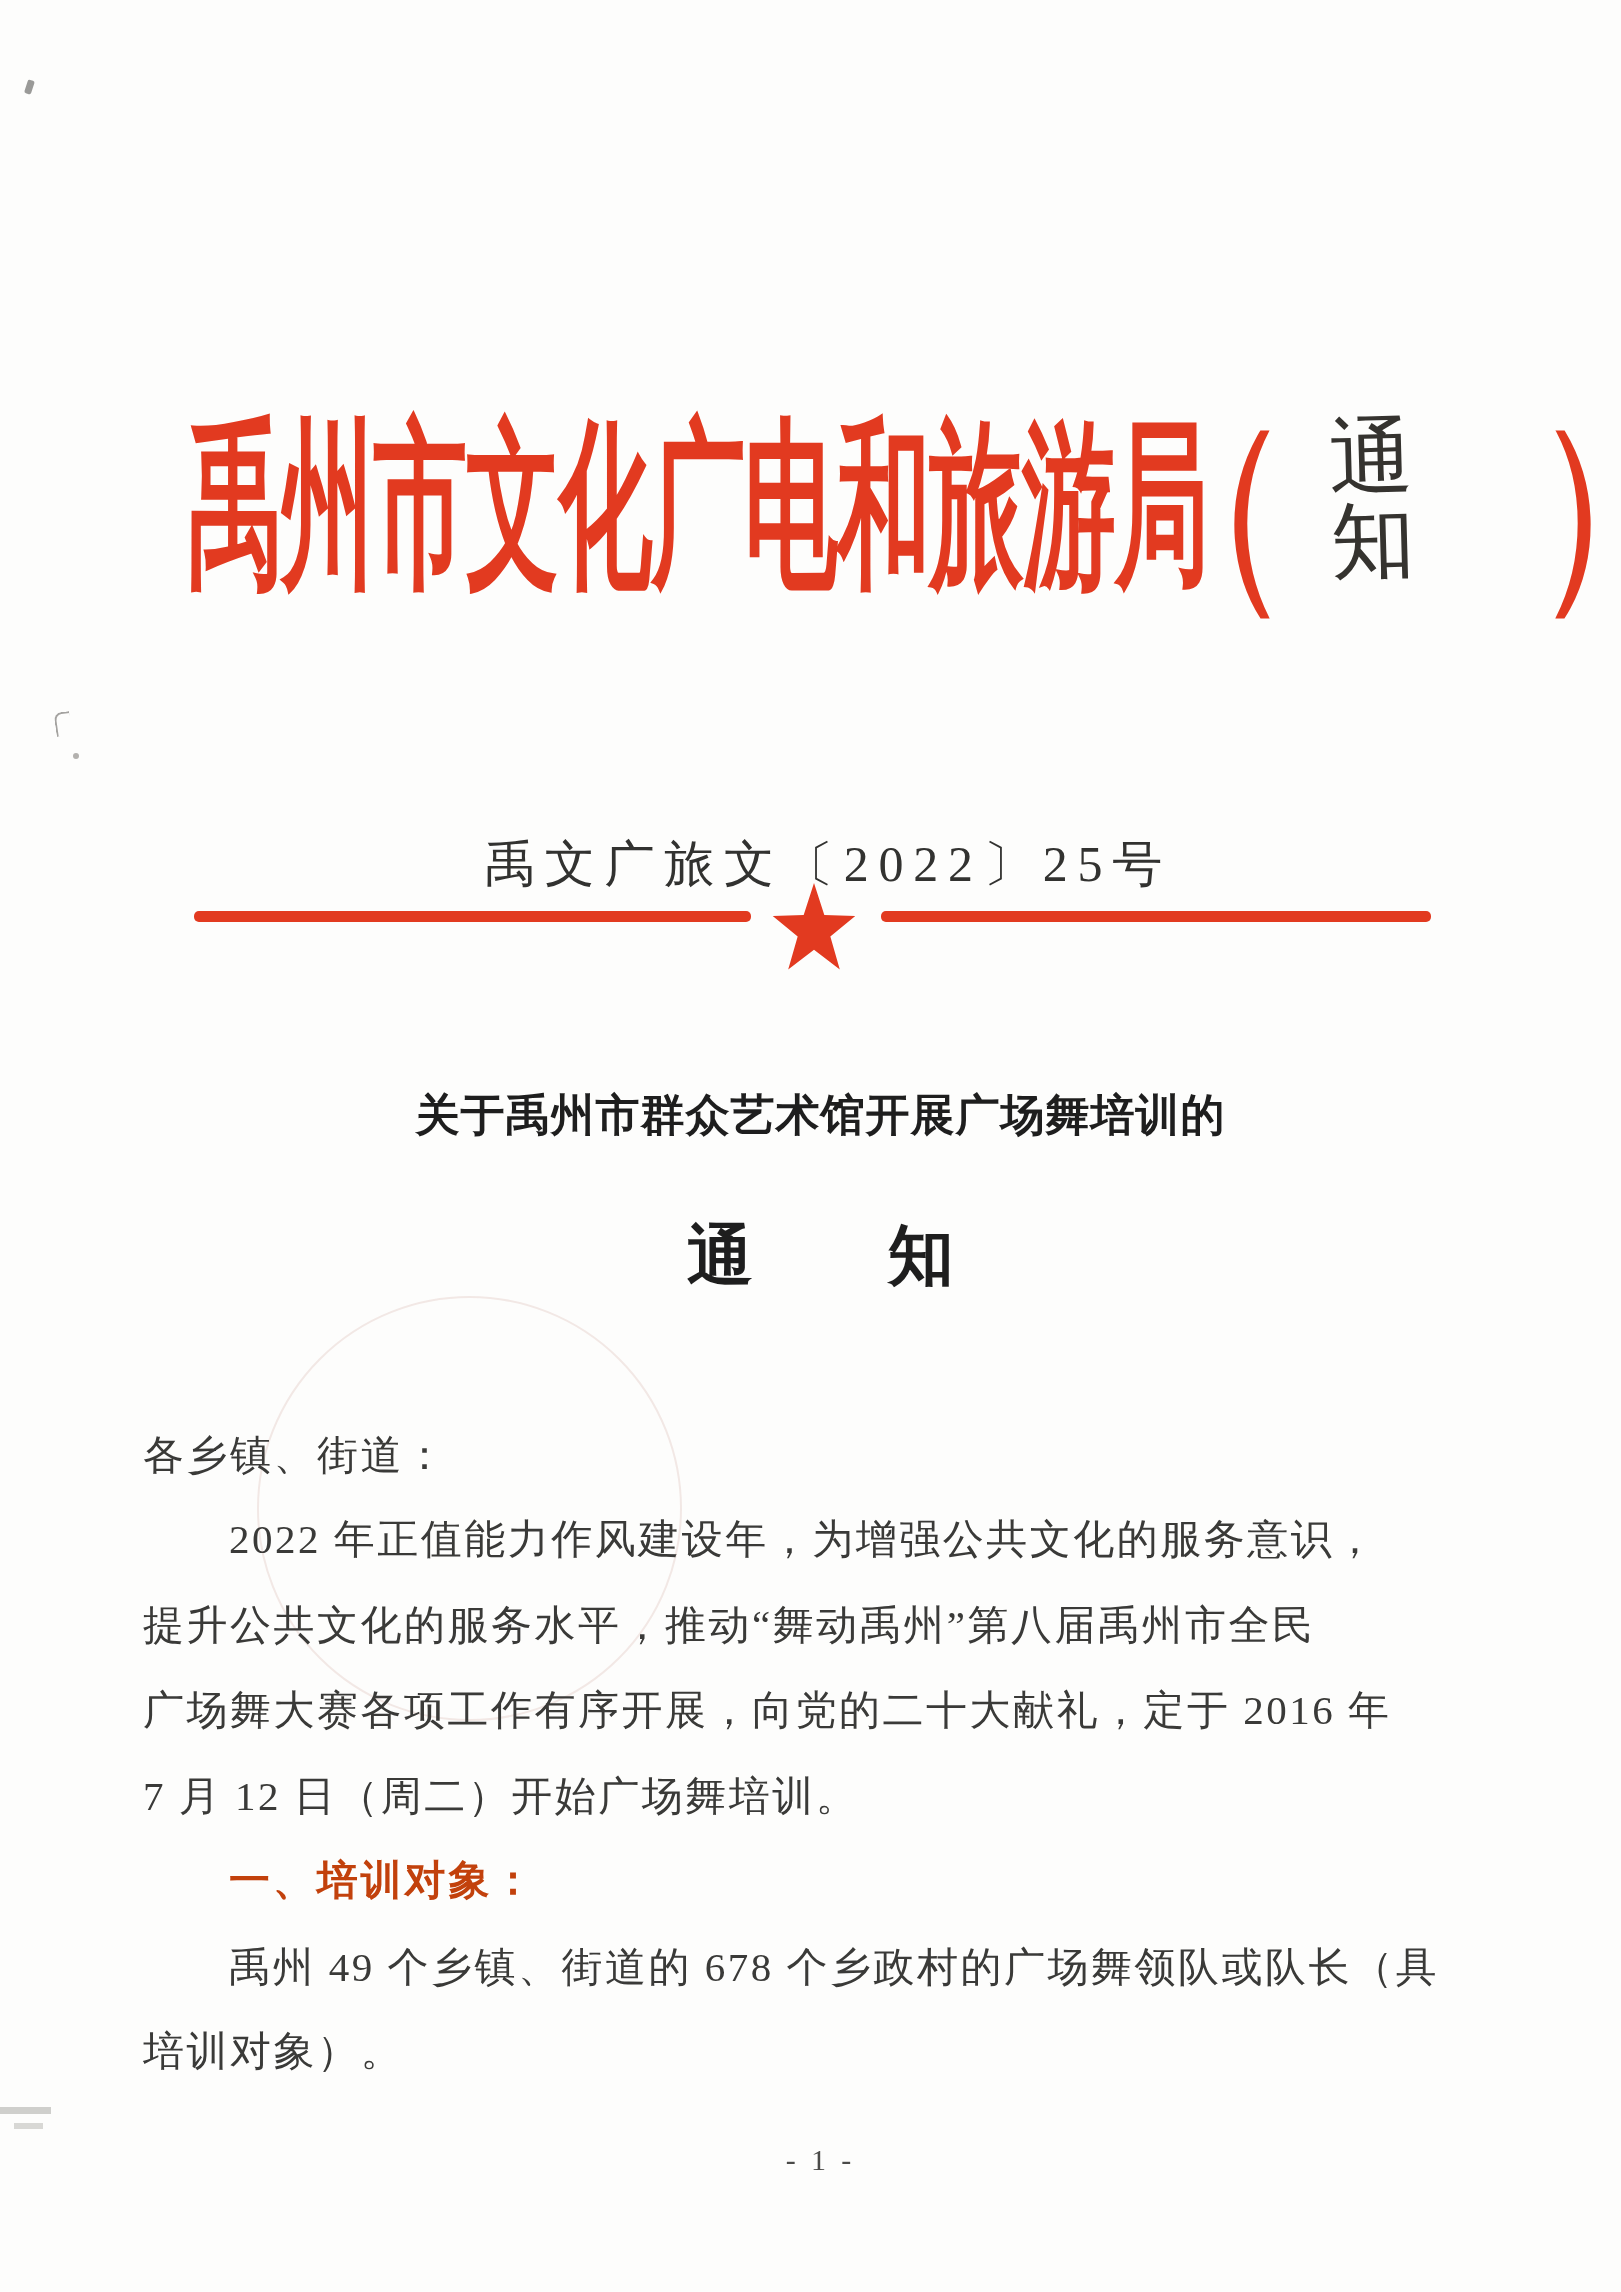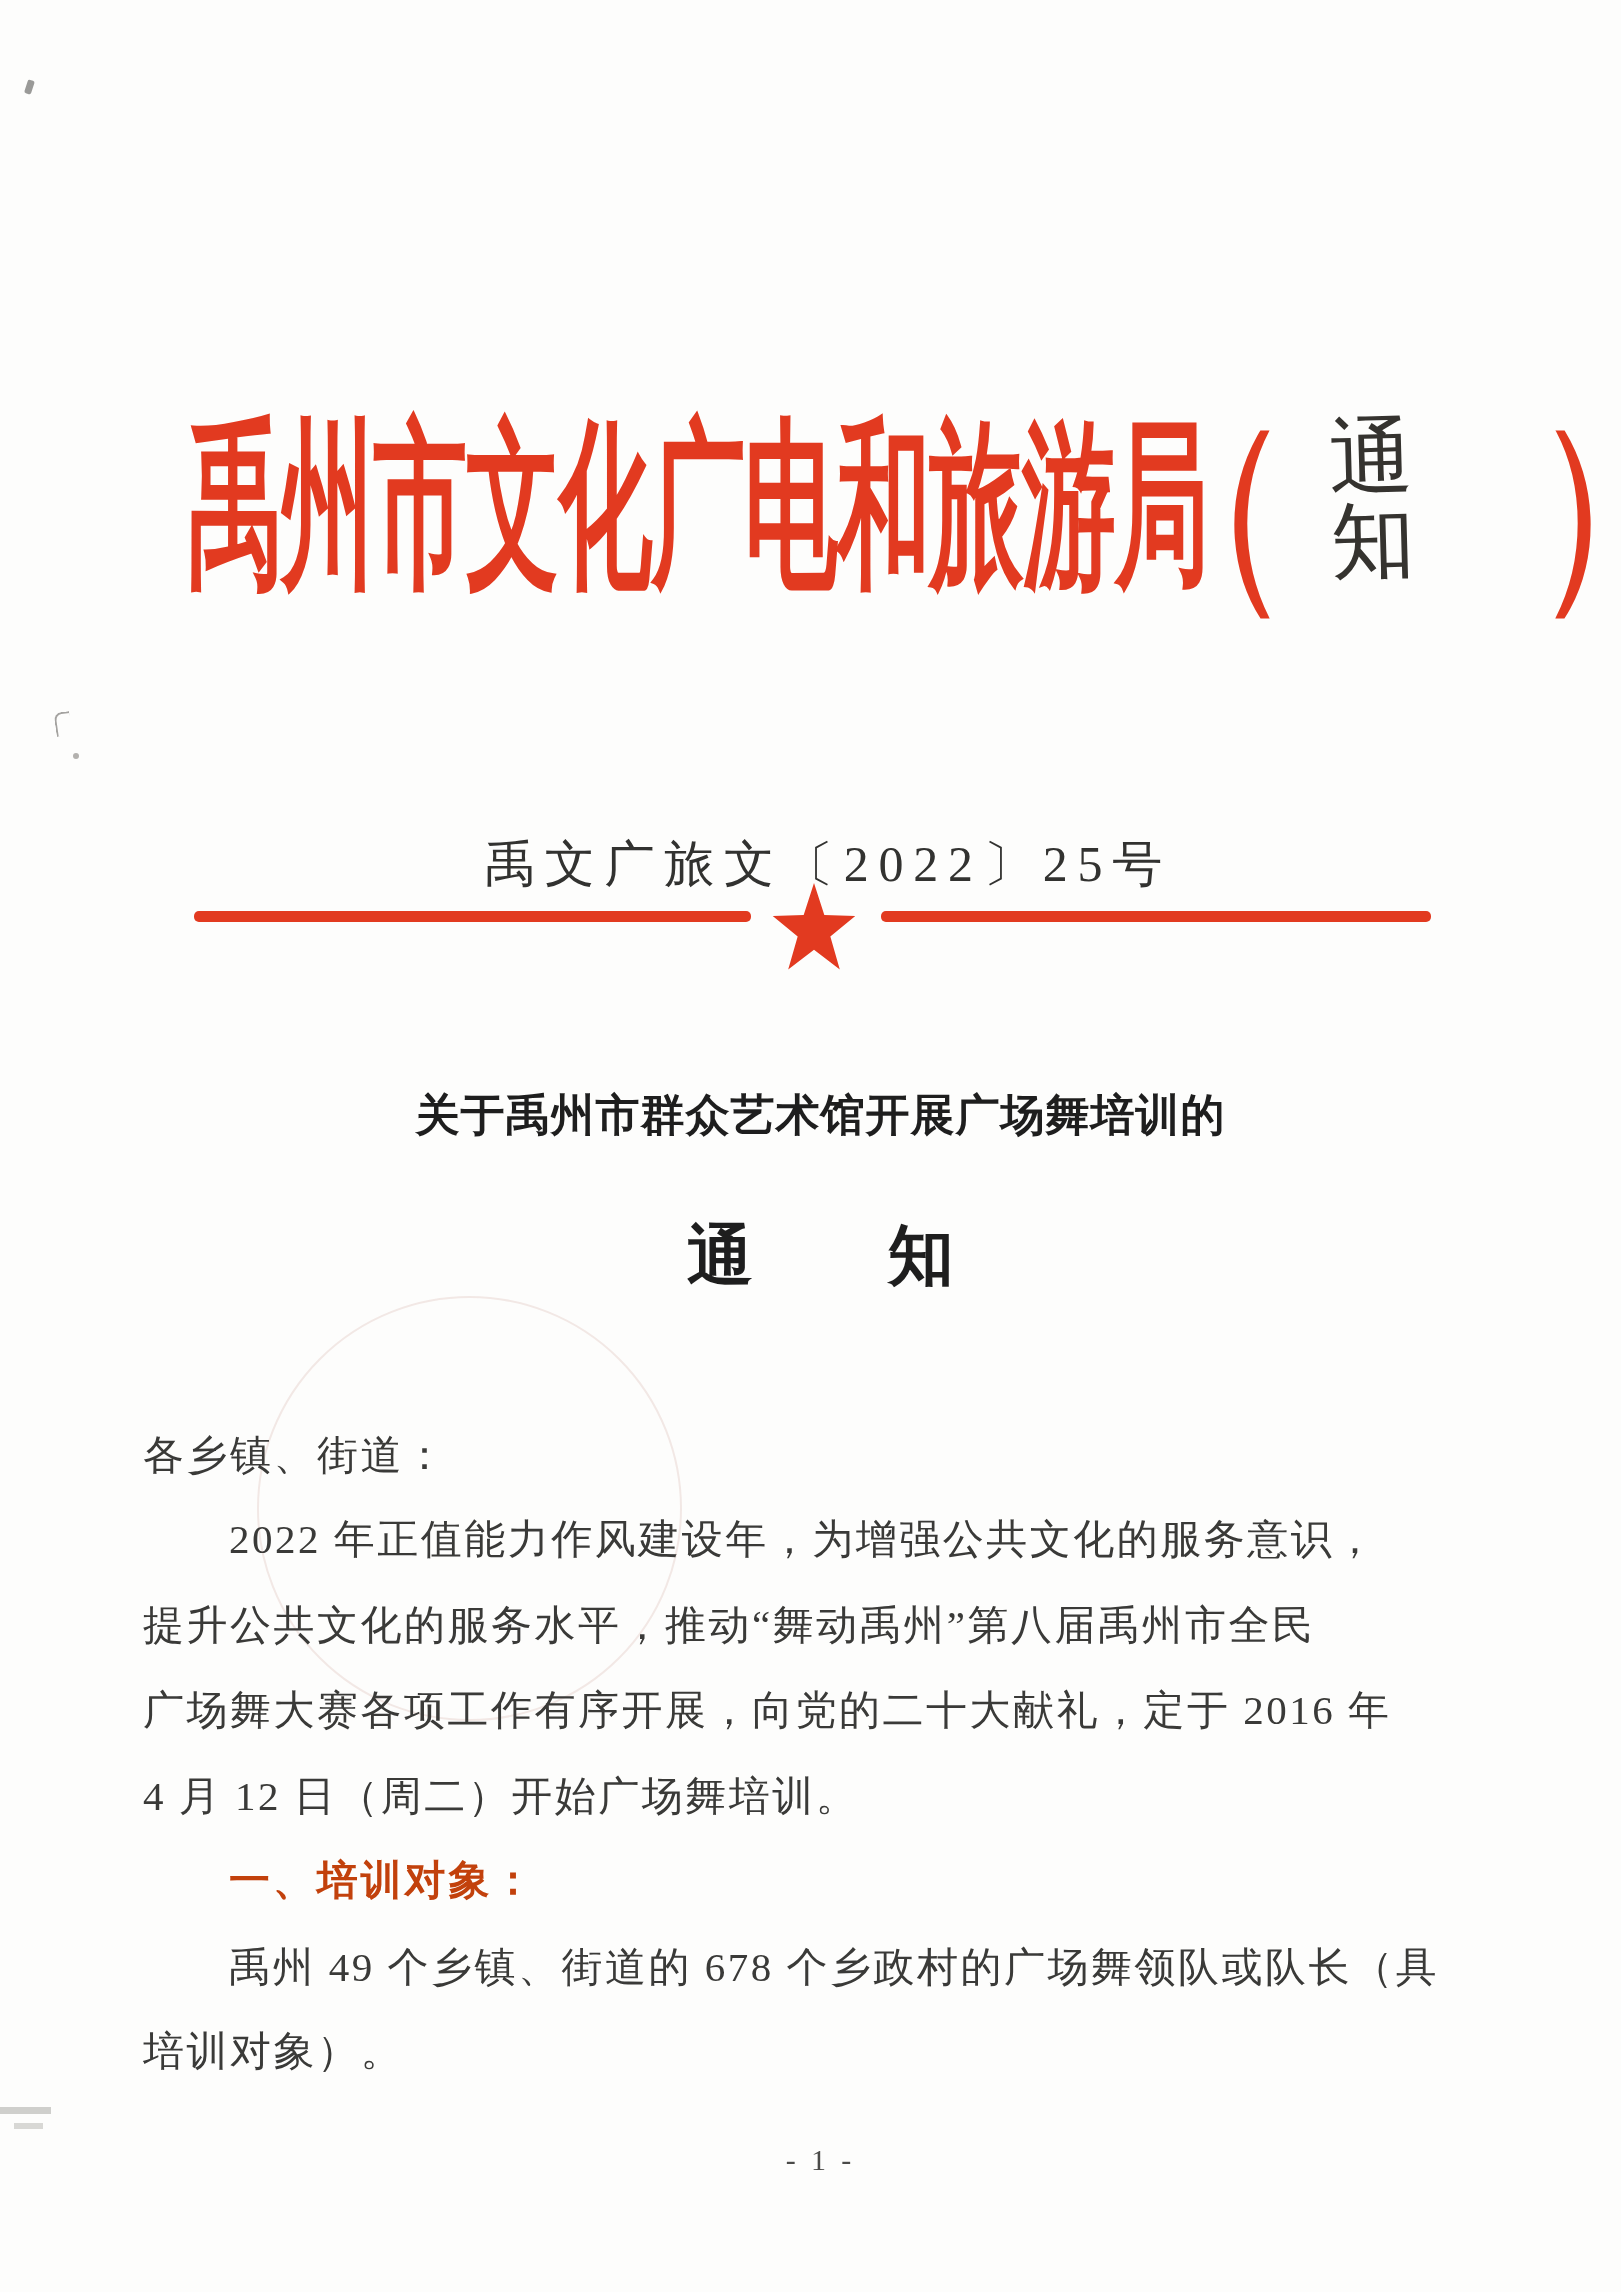--- a/index.html
+++ b/index.html
@@ -240,21 +240,21 @@
     <span>通</span>
     <span class="title-gap"></span>
     <span>知</span>
   </div>
 
   <div class="body-line" style="top:1435px;">各乡镇、街道：</div>
 
   <div class="body-line indent" style="top:1519px;">2022 年正值能力作风建设年，为增强公共文化的服务意识，</div>
   <div class="body-line" style="top:1605px;">提升公共文化的服务水平，推动“舞动禹州”第八届禹州市全民</div>
   <div class="body-line" style="top:1690px;">广场舞大赛各项工作有序开展，向党的二十大献礼，定于 2016 年</div>
-  <div class="body-line" style="top:1776px;">4 月 12 日（周二）开始广场舞培训。</div>
+  <div class="body-line" style="top:1776px;">7 月 12 日（周二）开始广场舞培训。</div>
 
   <div class="body-line indent bold-heading" style="top:1860px;">一、培训对象：</div>
 
   <div class="body-line indent" style="top:1947px;">禹州 49 个乡镇、街道的 678 个乡政村的广场舞领队或队长（具</div>
   <div class="body-line" style="top:2031px;">培训对象）。</div>
 
   <div class="footer-pageno">- 1 -</div>
 
 </div>
 

